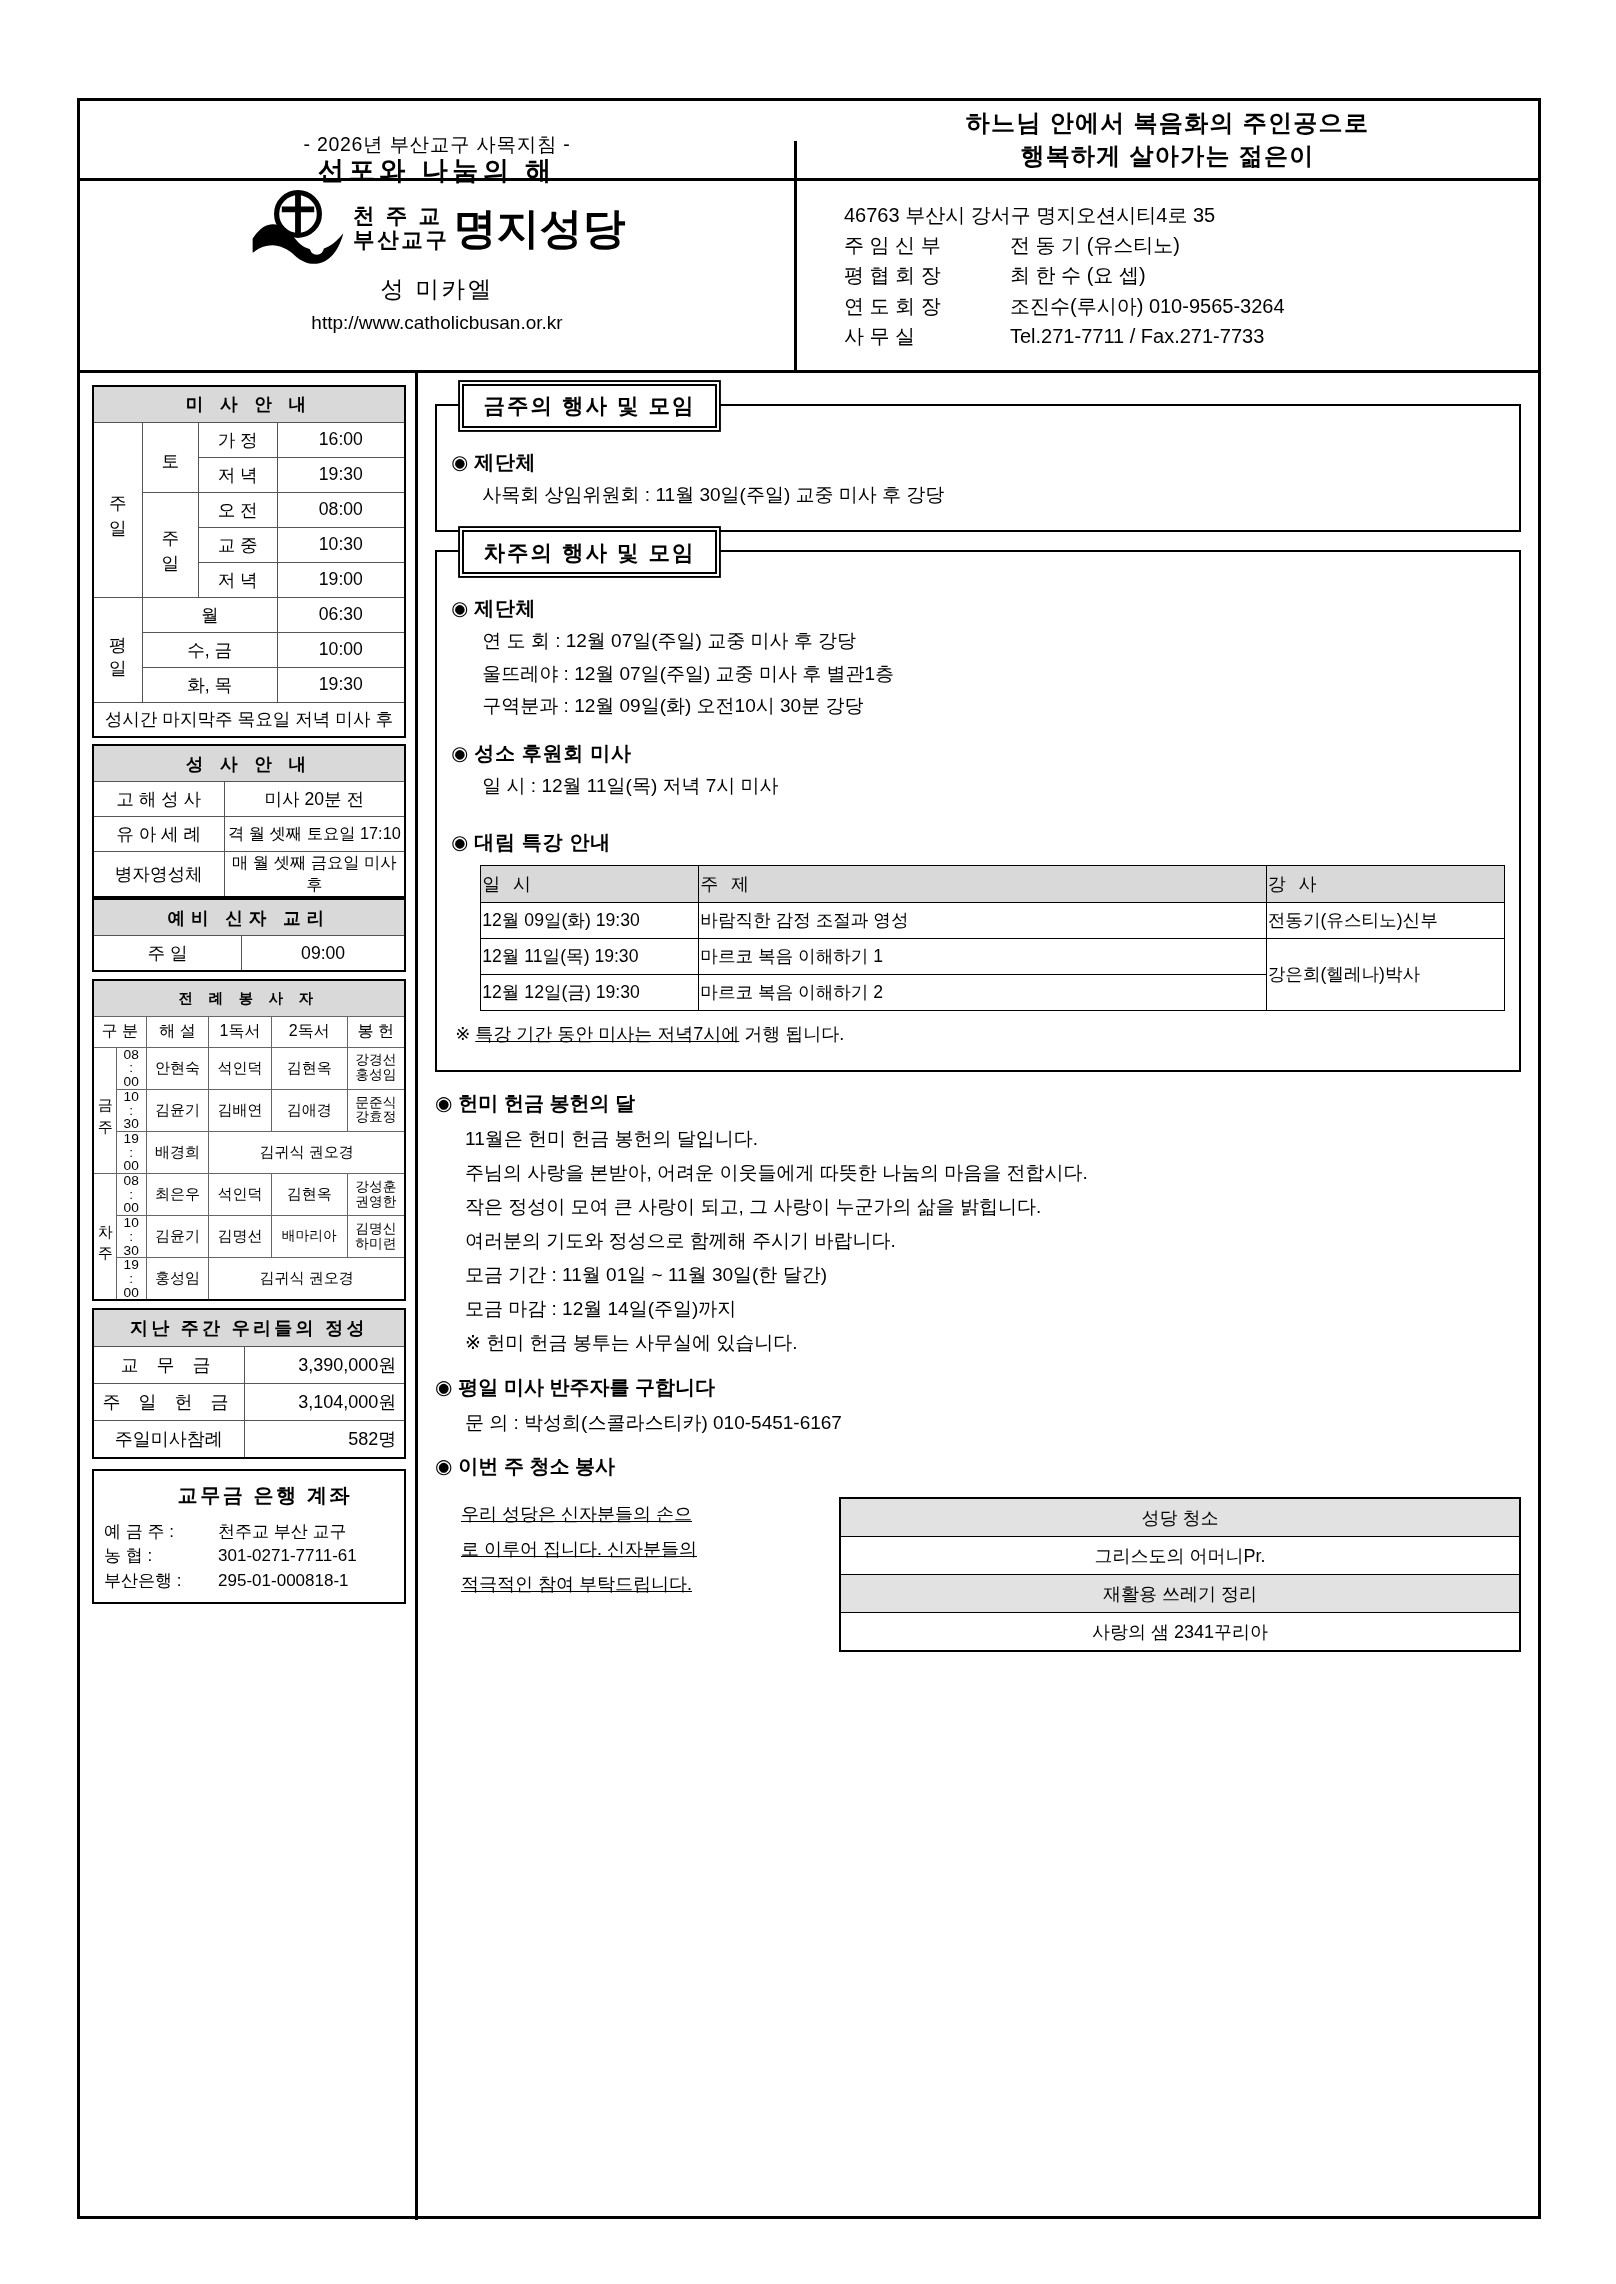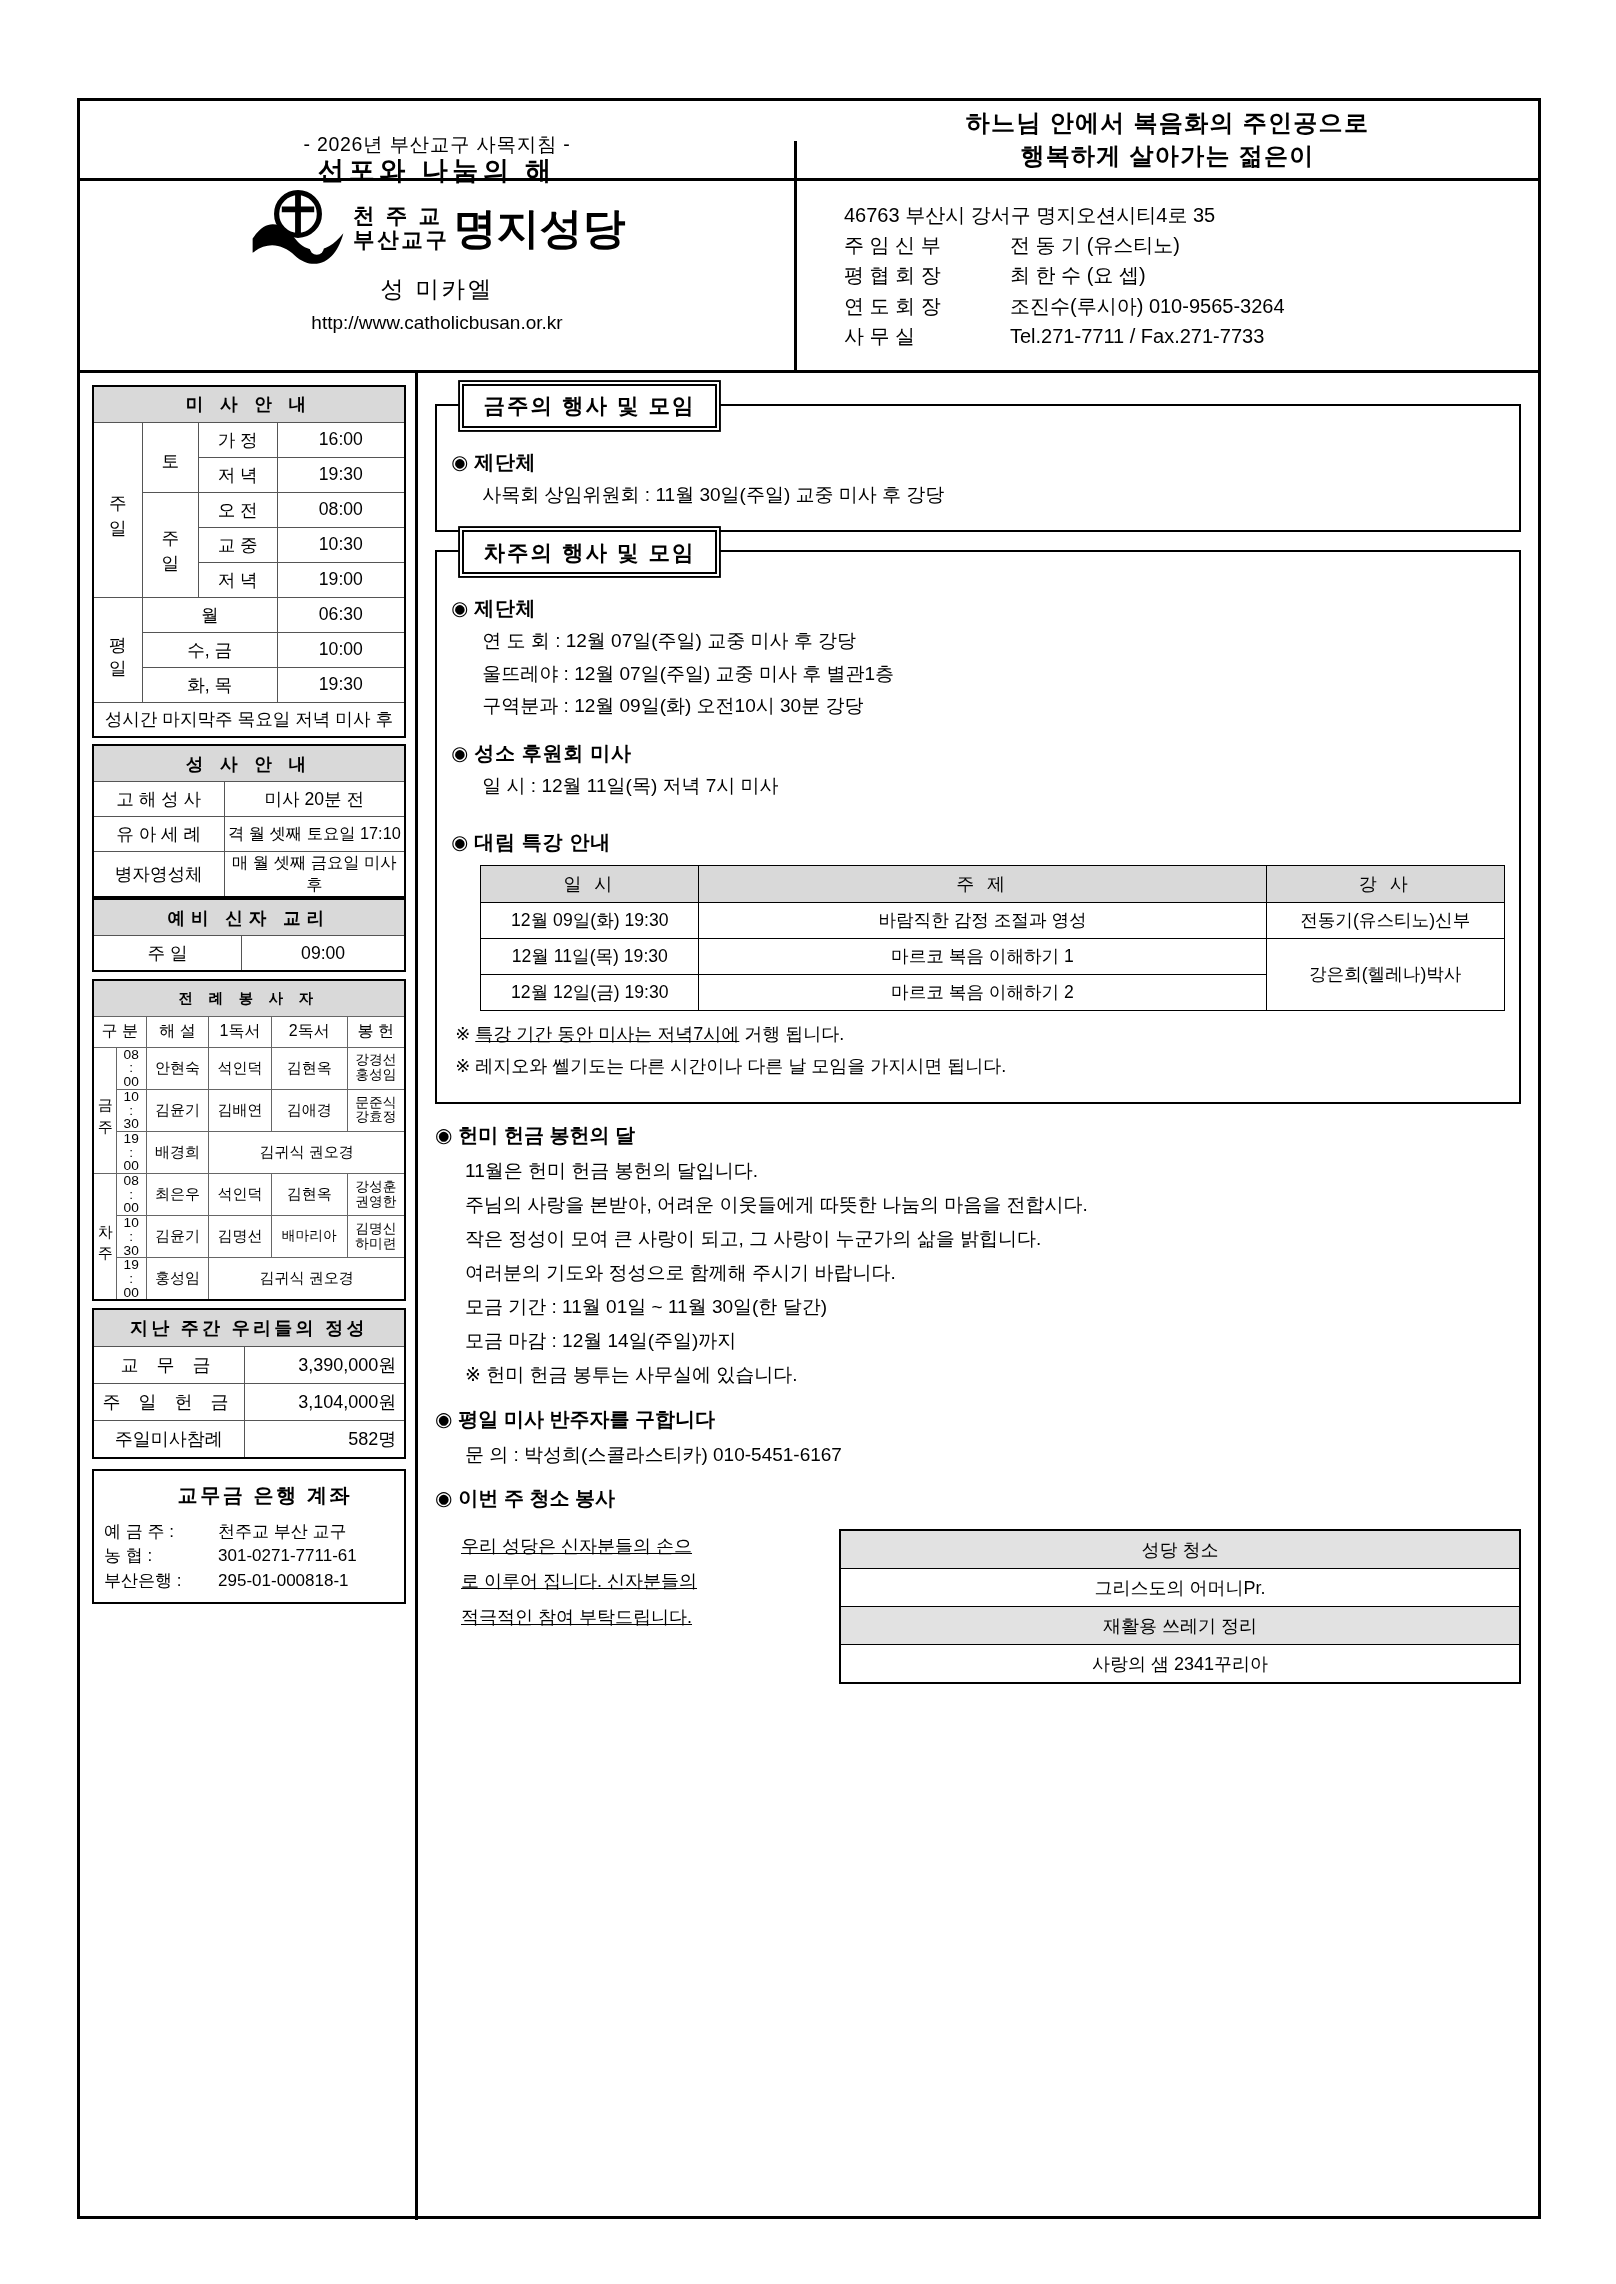--- a/index.html
+++ b/index.html
@@ -81,21 +81,21 @@
   
   .sec{border:2.6px solid #000;margin-bottom:18px;position:relative;padding:40px 14.3px 17px 14.3px;}
   .sec-title{position:absolute;top:-22px;left:25px;background:#fff;border:2px solid #000;
              padding:5.2px 19.5px;font-size:21.5px;font-weight:bold;letter-spacing:2px;
              box-shadow:0 0 0 2px #fff, 0 0 0 3.9px #000;}
   .bullet{font-size:20px;font-weight:bold;margin:2.6px 0 5.2px;letter-spacing:0.7px;}
   .bullet .dot{font-size:19.5px;margin-right:5.2px;}
   .ind{font-size:19px;margin:0 0 3.9px 31px;line-height:1.5;}
 
   .lect{border-collapse:collapse;width:100%;margin:9px 0 10.4px 29px;width:calc(100% - 29px);}
-  .lect td{border:1.3px solid #000;text-align:center;font-size:17.6px;height:33px;}
+  .lect td{border:1.3px solid #000;text-align:left;font-size:17.6px;height:33px;}
   .lect .lh{background:#d9d9d9;font-size:18px;letter-spacing:3.9px;font-weight:normal;height:34px;}
 
   .star{font-size:18px;margin:3.9px 0 5.2px 3.9px;line-height:1.5;}
   .u{text-decoration:underline;}
 
   .blk{margin-bottom:17px;}
   .blk-h{font-size:20px;font-weight:bold;margin-bottom:7.8px;}
   .blk-h .dot{margin-right:5.9px;}
   .blk-p{font-size:19px;margin:0 0 6.5px 30px;line-height:1.45;}
 
@@ -399,21 +399,20 @@
           <tr>
             <td>12월 12일(금) 19:30</td>
             <td>마르코 복음 이해하기 2</td>
           </tr>
         </tbody>
           </table>
 
         <div class="star">
           <span>※ </span><span class="u">특강 기간 동안 미사는 저녁7시에</span><span> 거행 됩니다.</span>
         </div>
-        <div class="star">※ 레지오와 쎌기도는 다른 시간이나 다른 날 모임을 가지시면 됩니다.</div>
       </div>
 
       <div class="blk">
         <div class="blk-h">
           <span class="dot">◉</span><span>헌미 헌금 봉헌의 달</span>
         </div>
         <div class="blk-p">11월은 헌미 헌금 봉헌의 달입니다.</div>
         <div class="blk-p">주님의 사랑을 본받아, 어려운 이웃들에게 따뜻한 나눔의 마음을 전합시다.</div>
         <div class="blk-p">작은 정성이 모여 큰 사랑이 되고, 그 사랑이 누군가의 삶을 밝힙니다.</div>
         <div class="blk-p">여러분의 기도와 정성으로 함께해 주시기 바랍니다.</div>

